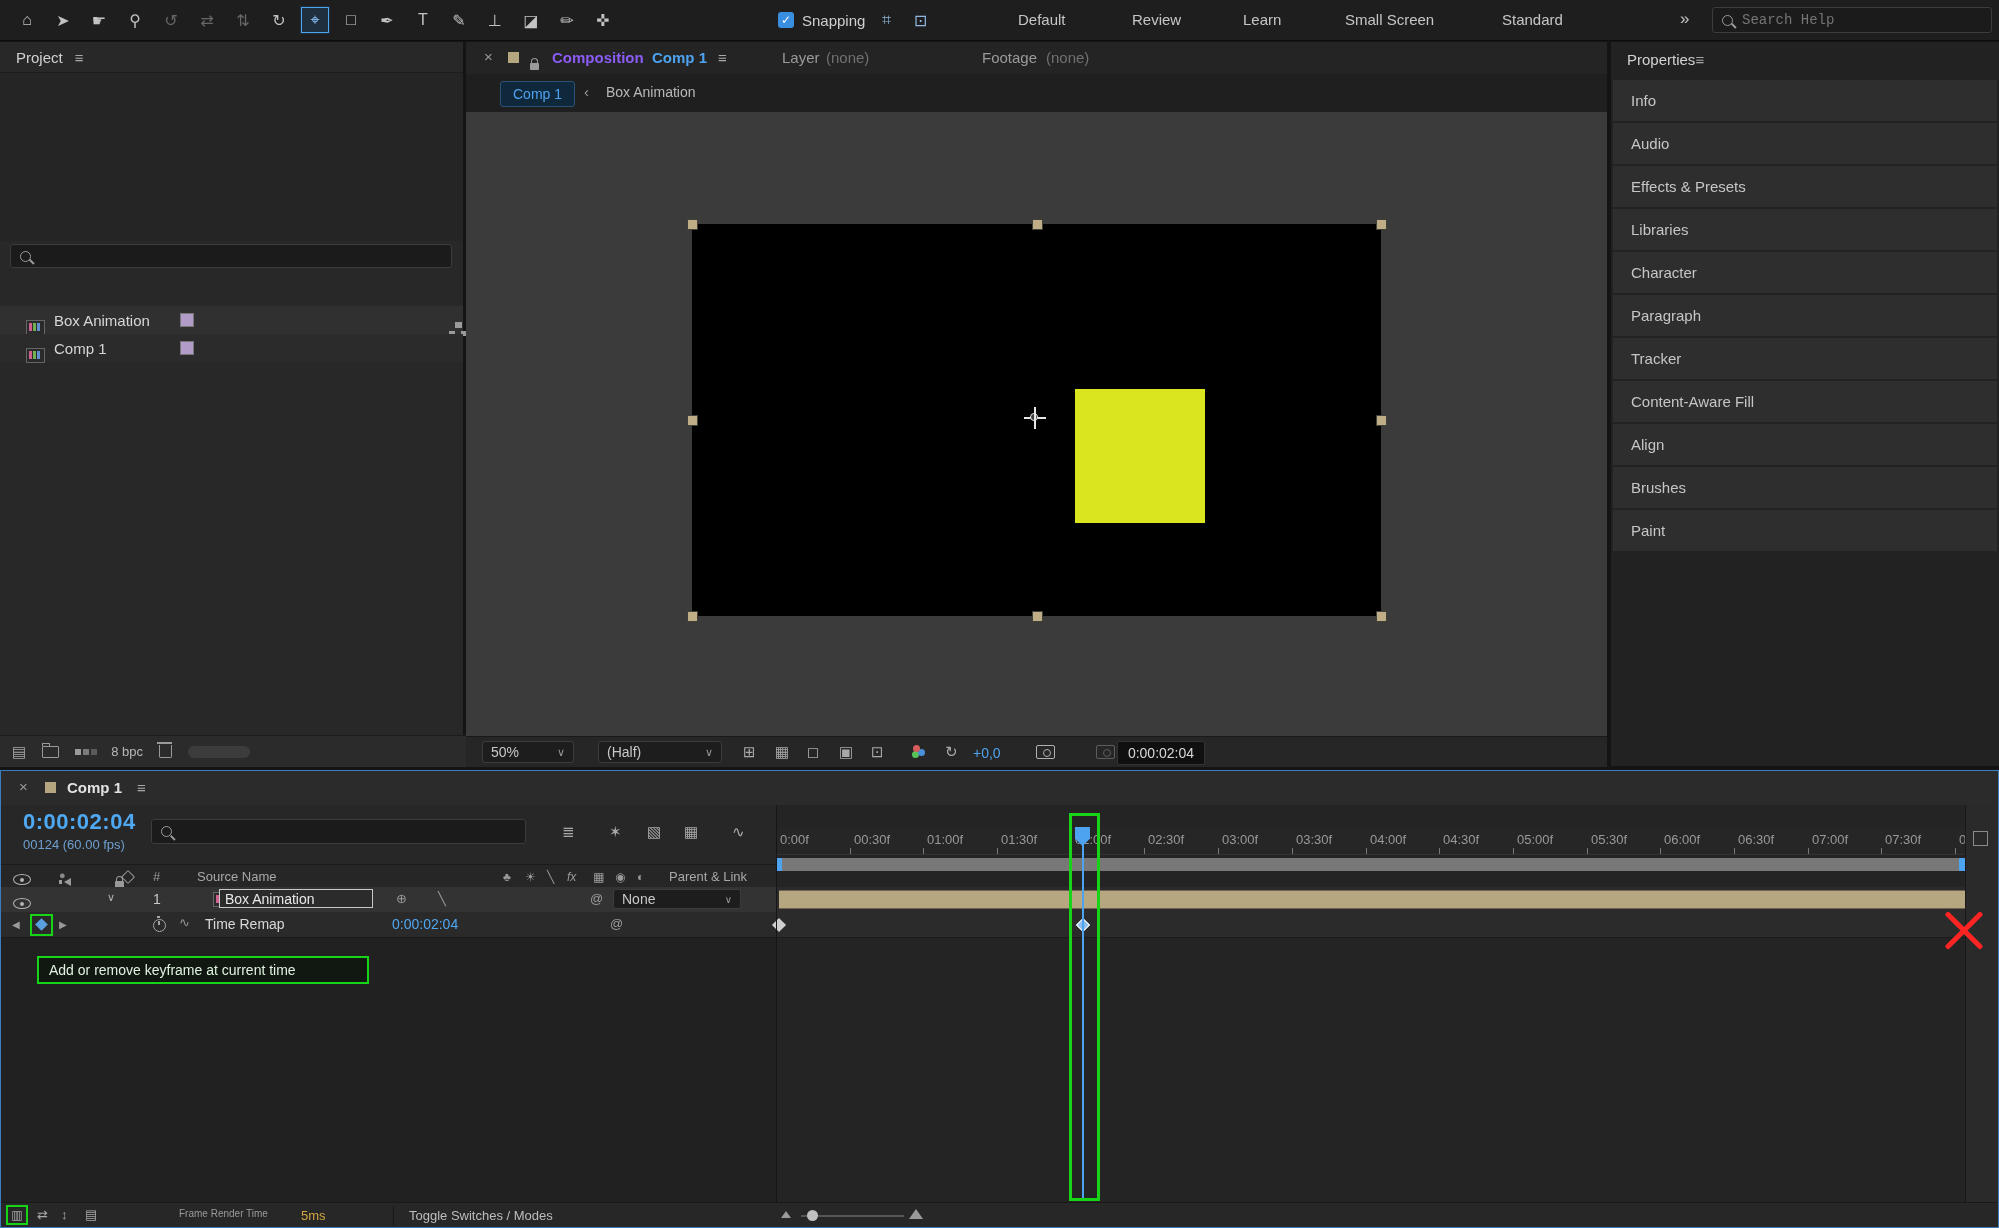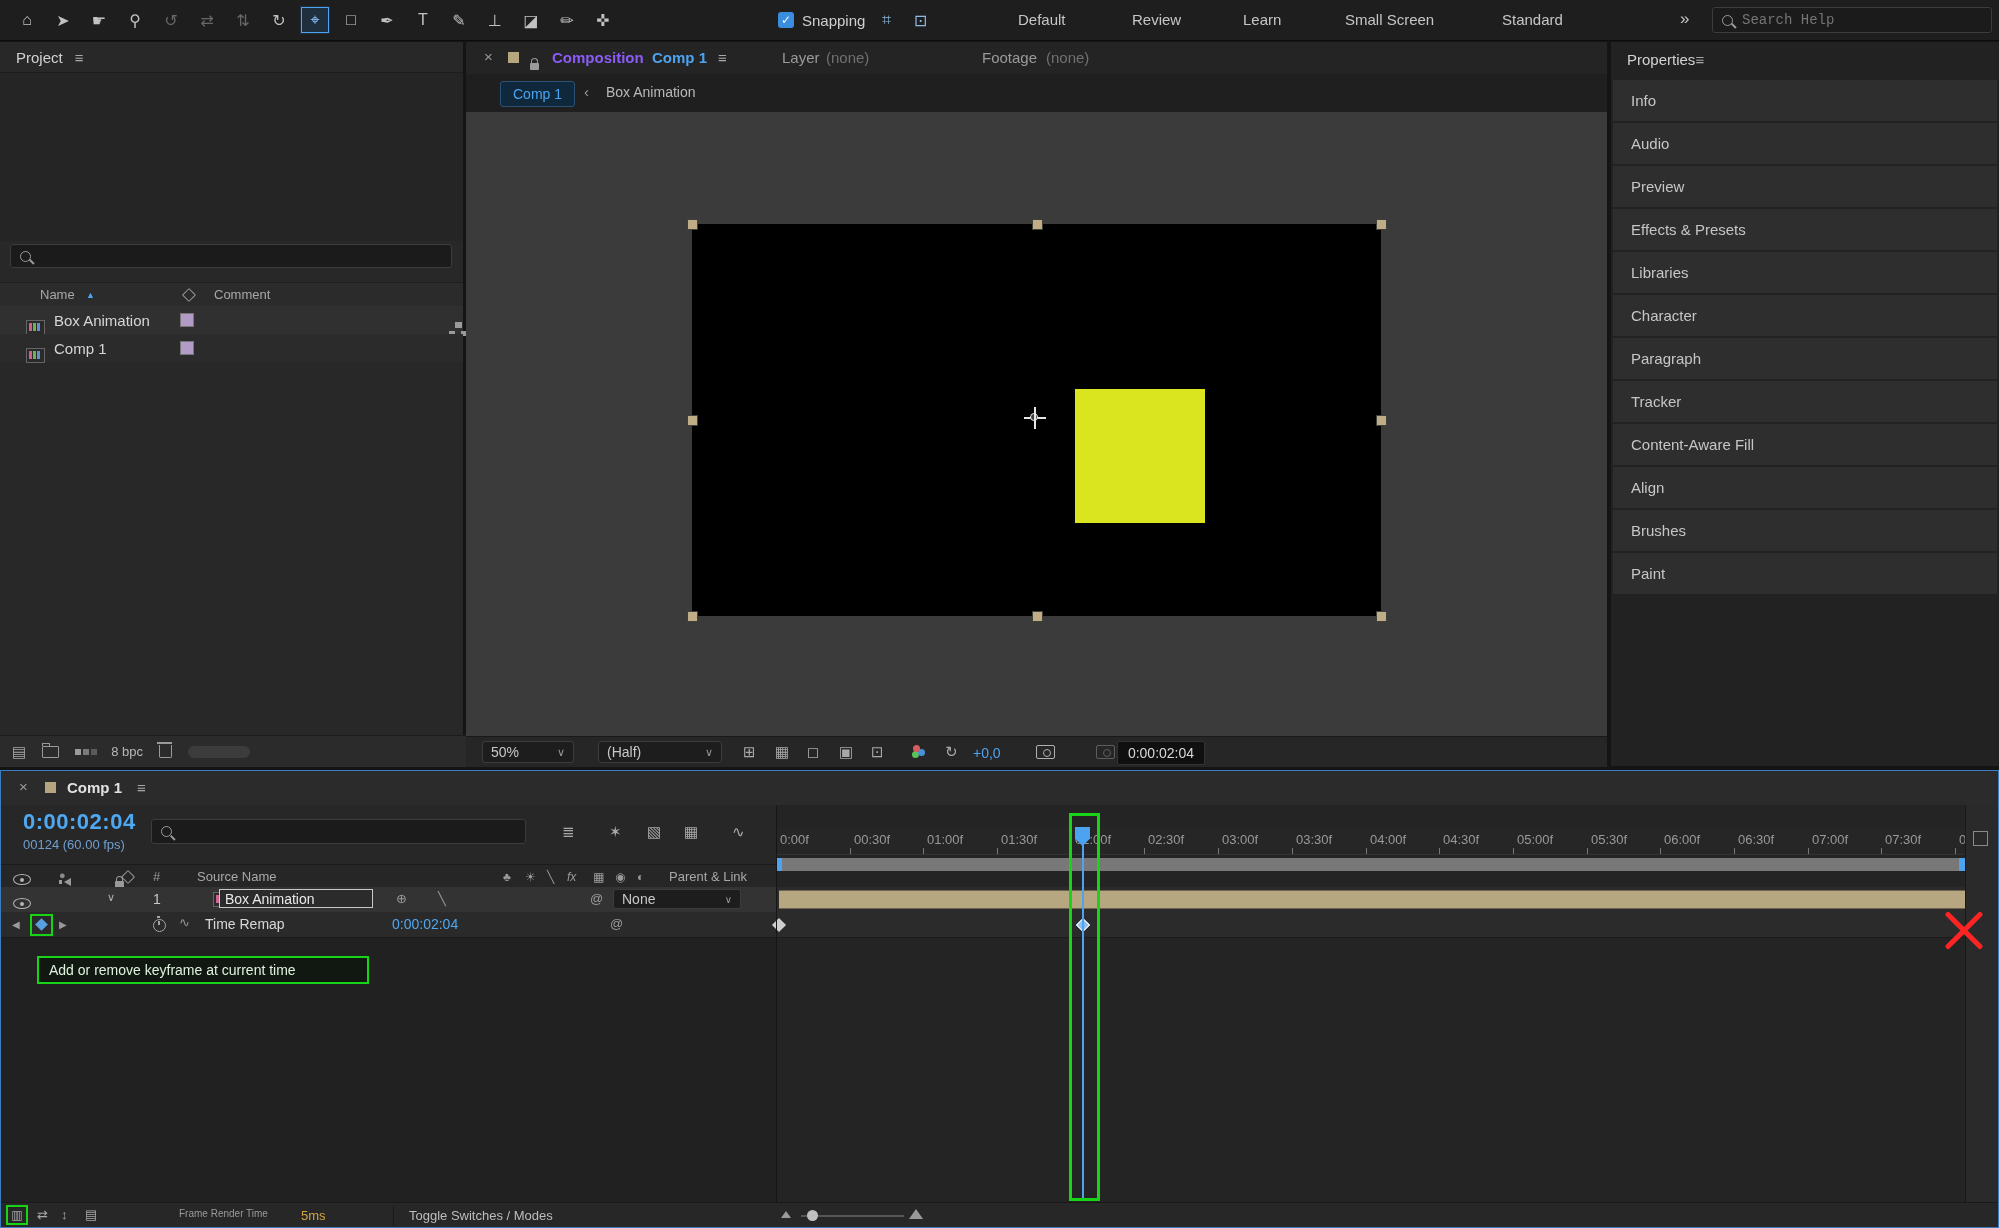--- a/index.html
+++ b/index.html
@@ -109,26 +109,20 @@
 <div class="a" id="project-panel" style="left:0;top:42px;width:463px;height:724px;background:#282828">
   <div class="row" style="height:30px;border-bottom:1px solid #1d1d1d;gap:12px;padding-left:16px">
     <span style="font-size:15px;color:#d2d2d2">Project</span>
     <span class="glyph">≡</span>
   </div>
   <div class="a" style="left:0;top:31px;width:463px;height:168px;background:#252525"></div>
   <div class="a srch" style="left:10px;top:202px;width:442px;height:24px">
     <span class="mag"></span>
     <input style="">
   </div>
-  <div class="a row" style="left:0;top:240px;width:463px;height:23px;background:#2b2b2b;border-top:1px solid #1e1e1e;border-bottom:1px solid #1e1e1e">
-    <span class="a" style="left:40px;font-size:13px;color:#a8a8a8">Name</span>
-    <span class="a" style="left:86px;font-size:9px;color:#4da3f0;top:7px">▲</span>
-    <span class="a i-tag" style="left:184px;top:7px"></span>
-    <span class="a" style="left:214px;font-size:13px;color:#a8a8a8">Comment</span>
-  </div>
   <div class="a row" style="left:0;top:264px;width:463px;height:28px;background:#303030">
     <span class="comp-icon a" style="left:26px;top:7px"></span>
     <span class="a" style="left:54px;font-size:15px;color:#d6d6d6">Box Animation</span>
     <span class="swatch a" style="left:180px;top:7px"></span>
     <span class="i-flow a" style="left:436px;top:5px"></span>
   </div>
   <div class="a row" style="left:0;top:292px;width:463px;height:28px;background:#2b2b2b">
     <span class="comp-icon a" style="left:26px;top:7px"></span>
     <span class="a" style="left:54px;font-size:15px;color:#d6d6d6">Comp 1</span>
     <span class="swatch a" style="left:180px;top:7px"></span>
@@ -201,21 +195,20 @@
 </div>
 
 <div class="a" id="properties-panel" style="left:1611px;top:42px;width:388px;height:724px;background:#222">
   <div class="row" style="height:34px;padding:0 16px;">
     <span style="font-size:15px;color:#d2d2d2">Properties</span>
     <span class="glyph">≡</span>
   </div>
   <div style="padding:4px 2px 0 2px">
     <div class="prow">Info</div>
     <div class="prow">Audio</div>
-    <div class="prow">Preview</div>
     <div class="prow">Effects &amp; Presets</div>
     <div class="prow">Libraries</div>
     <div class="prow">Character</div>
     <div class="prow">Paragraph</div>
     <div class="prow">Tracker</div>
     <div class="prow">Content-Aware Fill</div>
     <div class="prow">Align</div>
     <div class="prow">Brushes</div>
     <div class="prow">Paint</div>
   </div>

